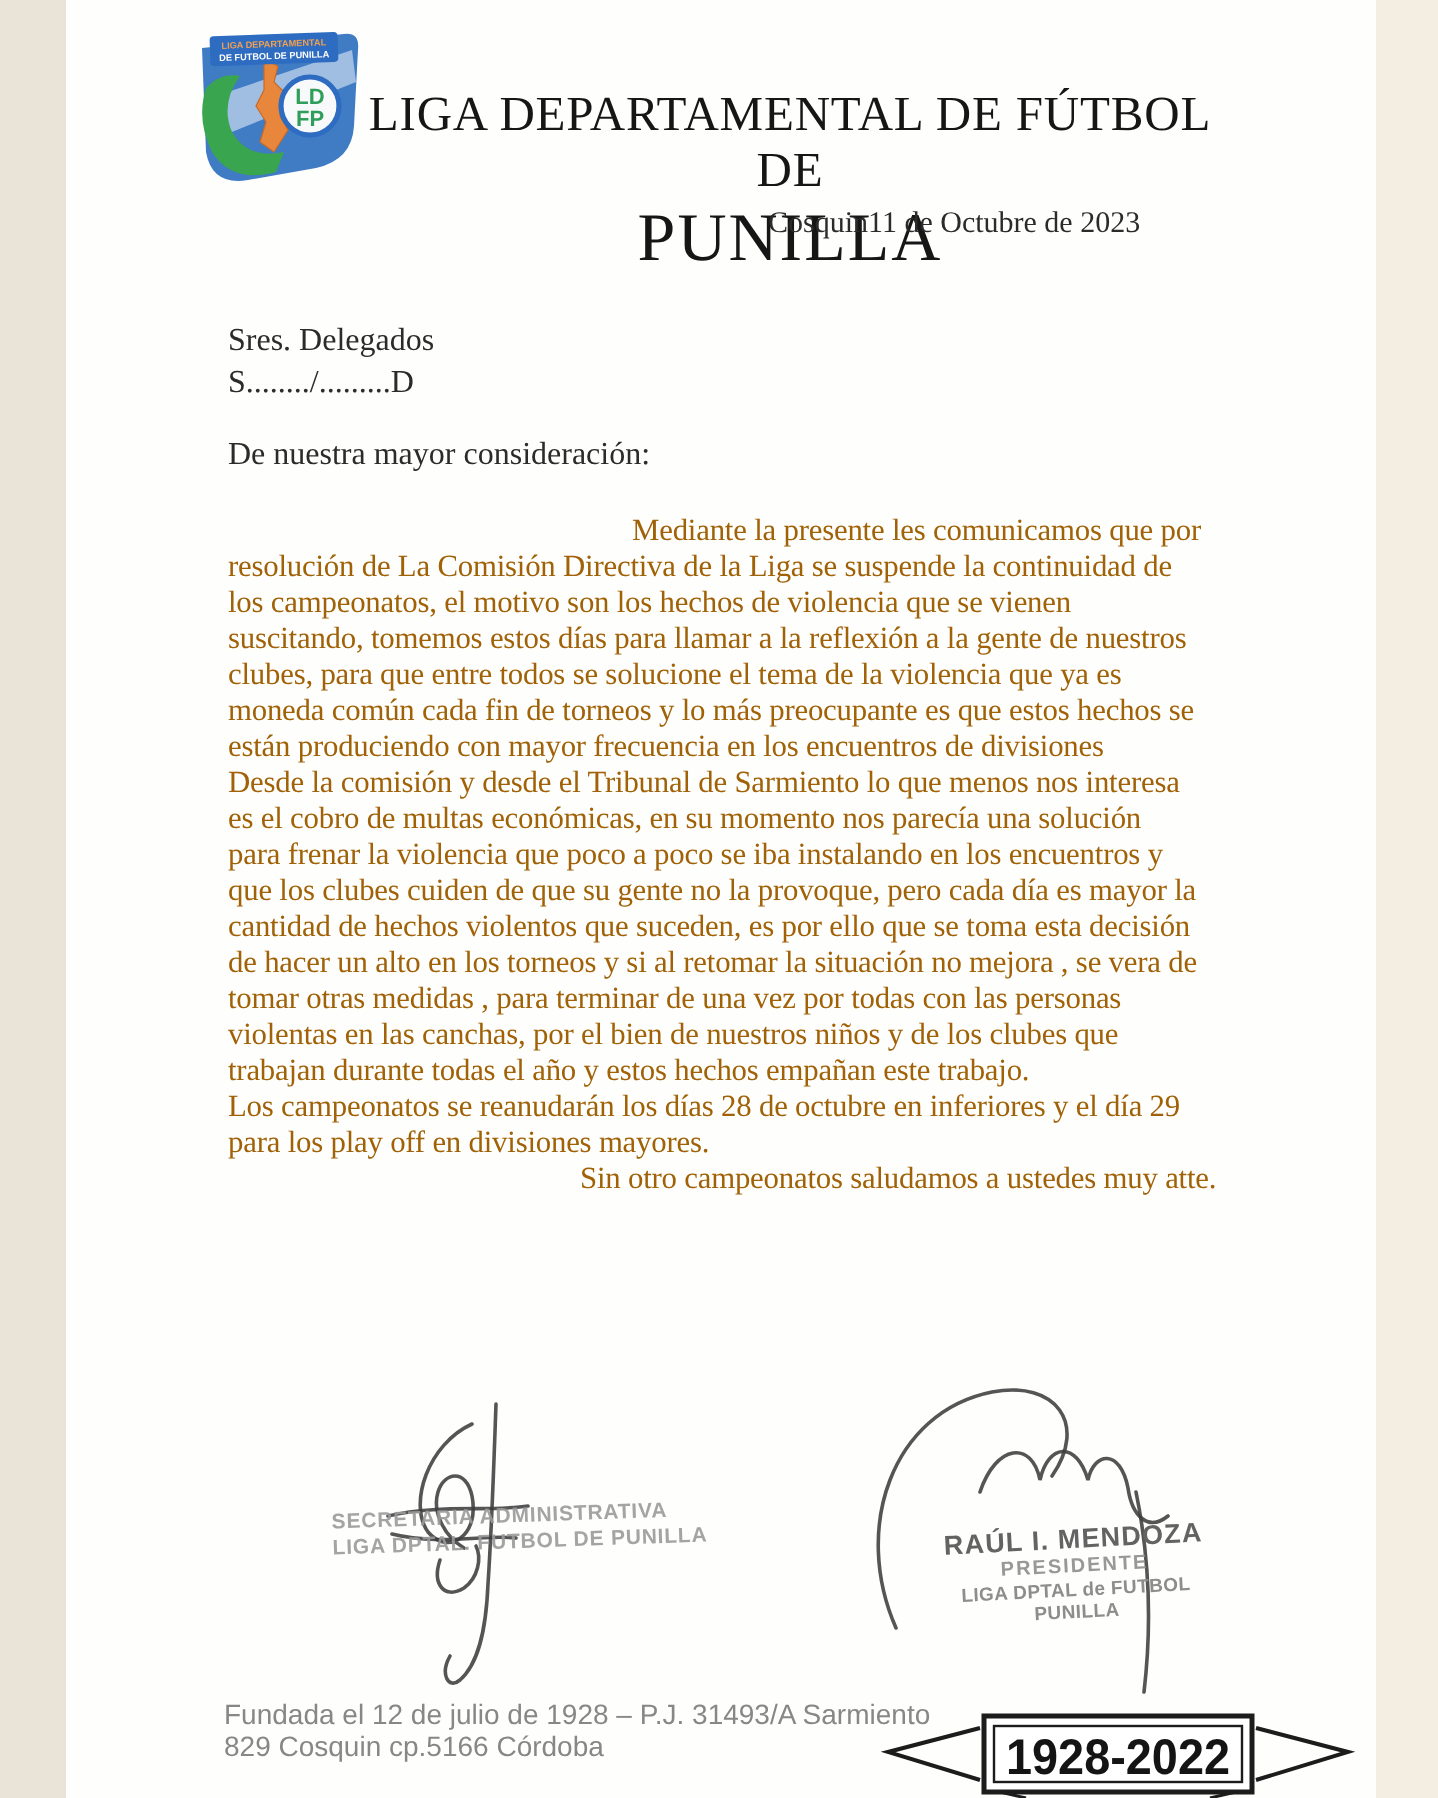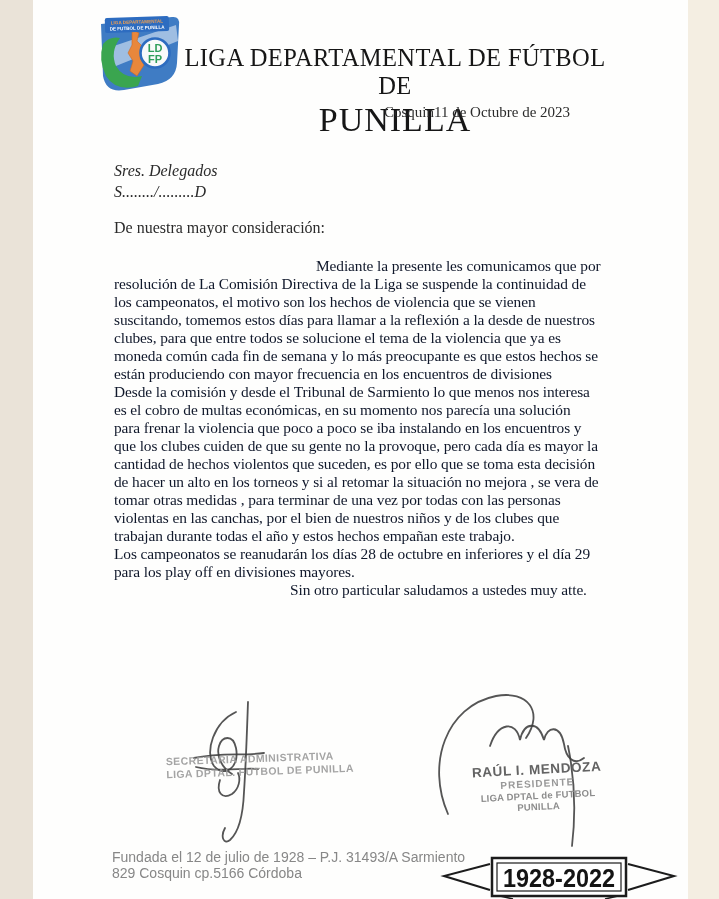--- a/index.html
+++ b/index.html
@@ -13,24 +13,24 @@
   .edge.right{left:688px;width:31px;background:#f4eee2;}
 
   .logo{position:absolute;left:88px;top:8px;width:100px;height:85px;}
 
   .title-block{position:absolute;left:170px;top:14px;width:450px;text-align:center;color:#161616;margin-top:30px;}
   .title-line1{font-size:24.5px;letter-spacing:.4px;line-height:28px;}
   .title-line2{font-size:34px;letter-spacing:1px;line-height:38px;margin-top:1px;}
 
   .dateline{position:absolute;left:384px;top:104px;font-size:15px;color:#2b2b2b;}
 
-  .recipient{position:absolute;left:114px;top:160px;font-size:16px;line-height:21px;color:#2b2b2b;font-style:italic;}
+  .recipient{position:absolute;left:114px;top:160px;font-size:16px;line-height:21px;color:#2b2b2b;}
   .salutation{position:absolute;left:114px;top:219px;font-size:16px;color:#2b2b2b;text-align:right;}
 
-  .body-block{position:absolute;left:114px;top:257px;width:505px;font-size:15.4px;line-height:18px;color:#0f172a;letter-spacing:-0.1px;}
+  .body-block{position:absolute;left:114px;top:257px;width:505px;font-size:15.4px;line-height:18px;color:#a16207;letter-spacing:-0.1px;}
   .body-line{height:18px;white-space:nowrap;}
   .indent-deep{padding-left:202px;}
   .indent-mid{padding-left:176px;}
 
   .sig-svg{position:absolute;}
   .sig-svg path{fill:none;stroke:#3d3d3d;stroke-width:1.8;stroke-linecap:round;opacity:.88;}
 
   .stamp{position:absolute;font-family:"Liberation Sans", sans-serif;font-weight:bold;}
   .stamp-left{left:166px;top:752px;transform:rotate(-2deg);color:#9b9b9b;font-size:10.5px;letter-spacing:.4px;line-height:12.5px;opacity:.9;}
   .stamp-right{left:460px;top:762px;width:155px;text-align:center;transform:rotate(-3deg);}
@@ -76,36 +76,36 @@
     <div>Sres. Delegados</div>
     <div>S......../.........D</div>
   </div>
 
   <div class="salutation">De nuestra mayor consideración:</div>
 
   <div class="body-block">
     <div class="body-line indent-deep">Mediante la presente les comunicamos que por</div>
     <div class="body-line">resolución de La Comisión Directiva de la Liga se suspende la continuidad de</div>
     <div class="body-line">los campeonatos, el motivo son los hechos de violencia que se vienen</div>
-    <div class="body-line">suscitando,  tomemos estos días para  llamar a la reflexión a la desde de nuestros</div>
+    <div class="body-line">suscitando,  tomemos estos días para  llamar a la reflexión a la gente de nuestros</div>
     <div class="body-line">clubes, para que entre todos se solucione el tema de la violencia que ya es</div>
-    <div class="body-line">moneda común cada fin de semana y lo más preocupante es que estos hechos se</div>
+    <div class="body-line">moneda común cada fin de torneos y lo más preocupante es que estos hechos se</div>
     <div class="body-line">están produciendo con mayor frecuencia  en los encuentros de divisiones</div>
     <div class="body-line">Desde la comisión y desde el Tribunal de Sarmiento lo que menos nos interesa</div>
     <div class="body-line">es  el cobro de multas económicas,  en su momento  nos parecía una solución</div>
     <div class="body-line">para frenar la violencia que poco a poco se iba instalando en los encuentros y</div>
     <div class="body-line">que los clubes cuiden de que su gente no la provoque, pero cada día es mayor la</div>
     <div class="body-line">cantidad de hechos violentos que suceden, es por ello que se toma esta decisión</div>
     <div class="body-line">de hacer un alto en los torneos y si al retomar la situación no mejora , se vera de</div>
     <div class="body-line">tomar otras medidas , para terminar de una vez por todas con las personas</div>
     <div class="body-line">violentas en las canchas, por el bien de nuestros niños y de los clubes que</div>
     <div class="body-line">trabajan durante todas el año y estos hechos empañan este trabajo.</div>
     <div class="body-line">Los campeonatos se reanudarán los días 28 de octubre en inferiores y el día 29</div>
     <div class="body-line">para los play off en divisiones mayores.</div>
-    <div class="body-line indent-mid">Sin otro particular saludamos a ustedes muy atte.</div>
+    <div class="body-line indent-mid">Sin otro campeonatos saludamos a ustedes muy atte.</div>
   </div>
 
   <svg class="sig-svg" style="left:192px;top:696px;width:92px;height:162px" viewBox="0 0 92 162">
     <path d="M56,6 C55,34 54,66 52,96 C51,120 47,136 38,144 C32,149 28,141 33,132"></path>
     <path d="M44,16 C22,26 12,56 22,70 C32,82 48,72 44,52 C41,38 30,40 27,50 C24,60 30,72 40,78"></path>
     <path d="M2,62 C28,56 52,60 72,57"></path>
     <path d="M4,71 C28,77 52,71 66,73"></path>
     <path d="M28,84 C24,96 30,104 40,98 C47,93 49,83 46,77"></path>
   </svg>
   <div class="stamp stamp-left">

